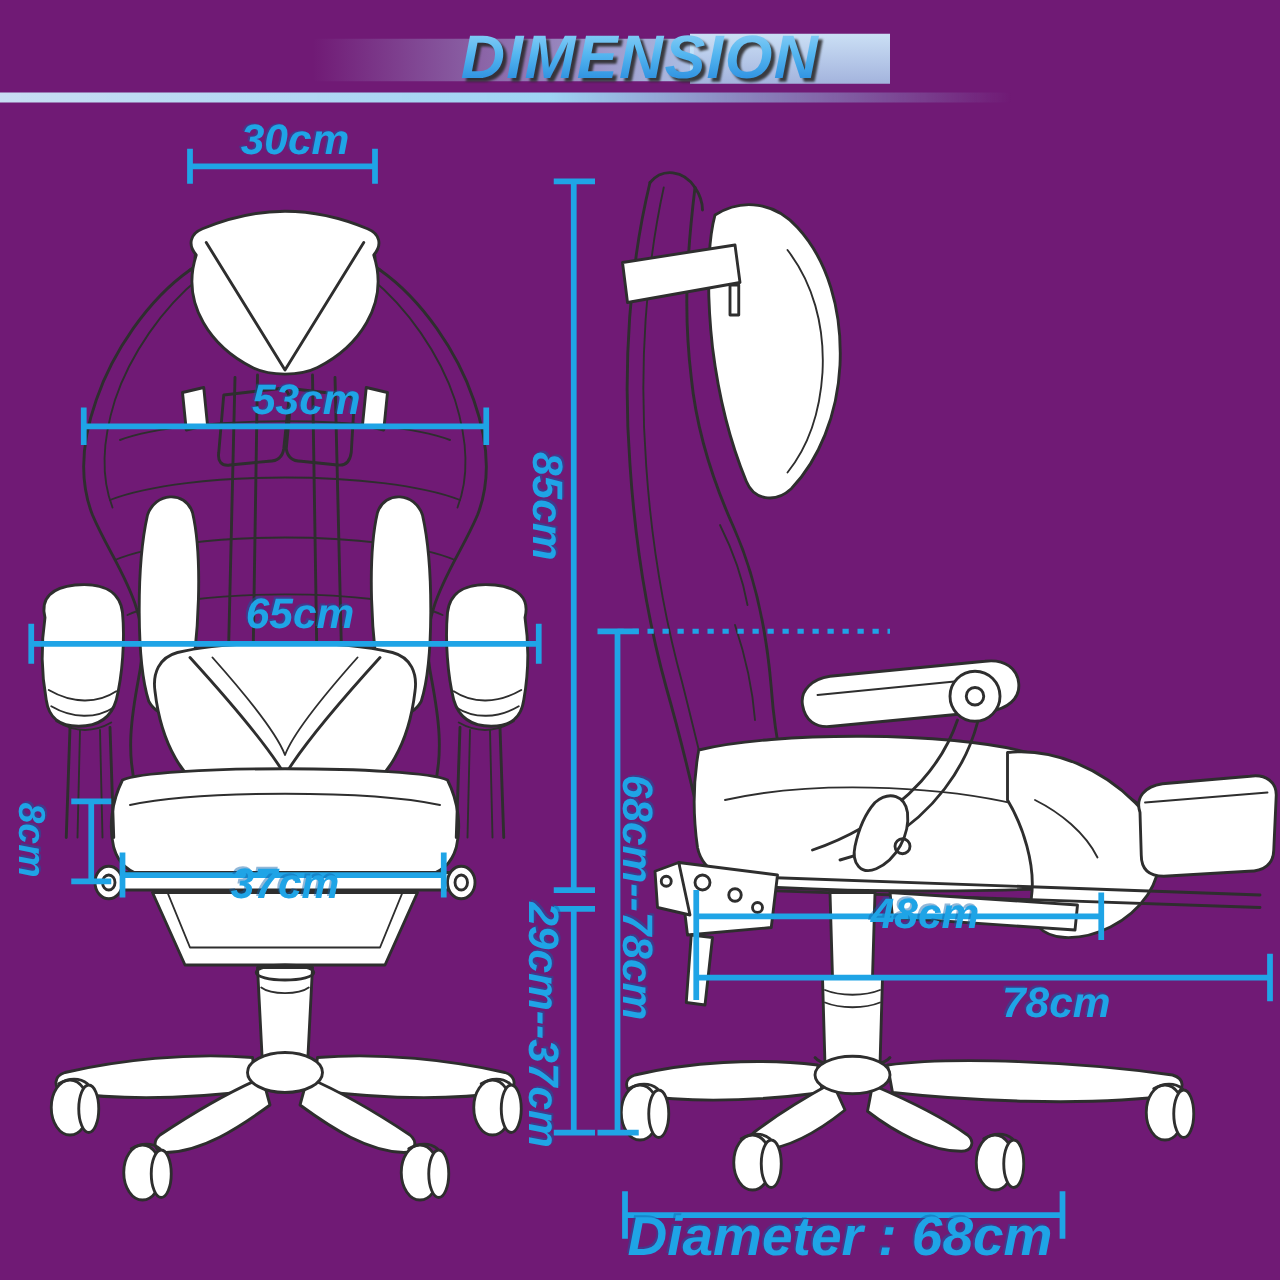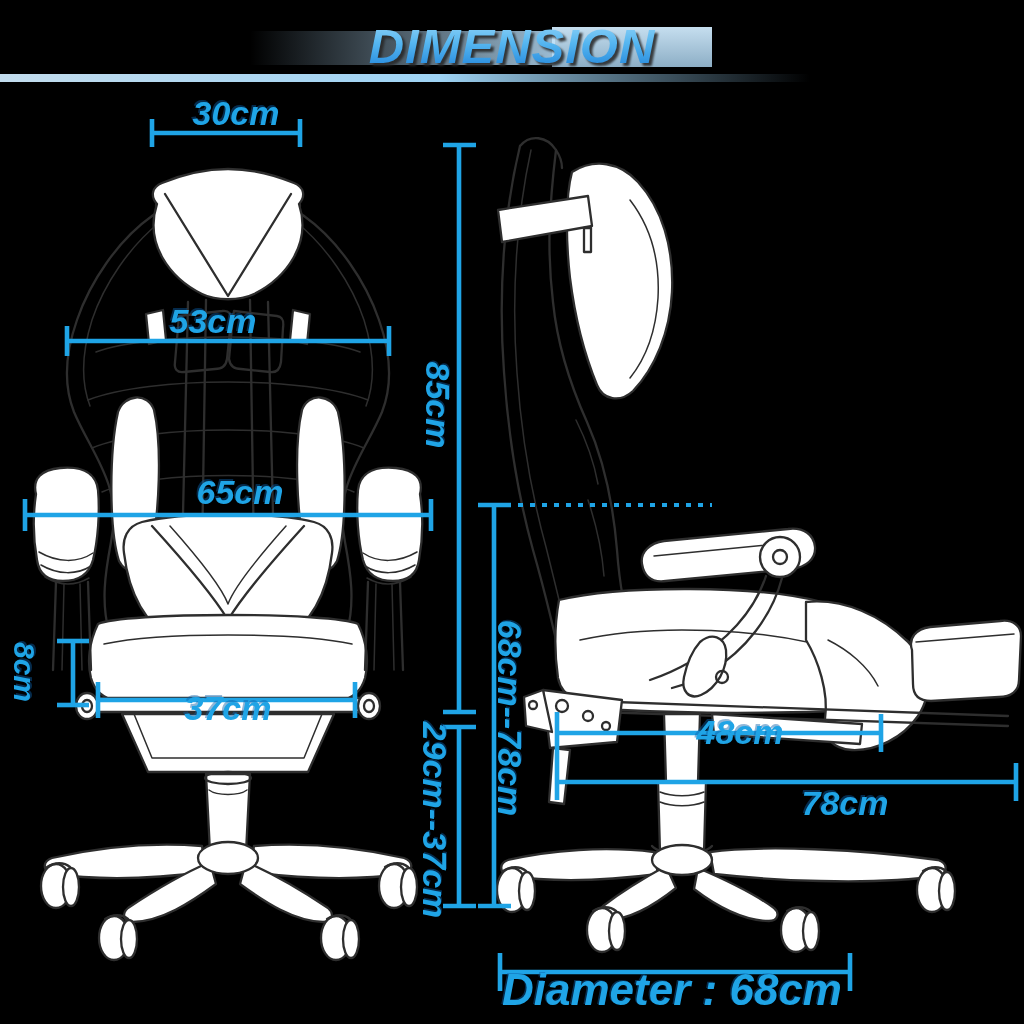--- a/index.html
+++ b/index.html
@@ -1,18 +1,18 @@
 <!DOCTYPE html>
 <html style="--accent: #1fa4e6; --ink: #2e2e2e; --band: #bfe2f8; --title-top: #9ad7f8; --title-mid: #55b6f0; --title-bottom: #1c80d9;"><head>
 <meta charset="utf-8">
 <style>
   html,body{margin:0;padding:0;background:#e8e8e8;}
   .canvas{
     position:relative;width:1024px;height:1024px;margin:0 auto;
-    background:#000000;overflow:hidden;
+    background:#701a75;overflow:hidden;
     font-family:"Liberation Sans", sans-serif;
   }
   
   .streak-a{position:absolute;left:250px;top:31px;width:305px;height:34px;
     background:linear-gradient(to right, rgba(205,232,250,0), rgba(183,221,248,.85));
     border-radius:3px;}
   .streak-b{position:absolute;left:552px;top:27px;width:160px;height:40px;
     background:linear-gradient(to bottom, rgba(208,234,252,.95), rgba(176,218,247,.8));}
   .underline{position:absolute;left:0;top:74px;width:880px;height:8px;
     background:linear-gradient(to right, rgba(205,232,250,.95) 0%, rgba(158,211,244,1) 50%, rgba(158,211,244,0) 92%);
@@ -263,21 +263,21 @@
         <path d="M1016,763 L1016,801"></path>
     </g>
     <g>
       <path d="M500,972 L850,972"></path>
         <path d="M500,953 L500,991"></path>
         <path d="M850,953 L850,991"></path>
     </g>
   </svg>
 
   <div class="dim-label" style="left:236px;top:113px">30cm</div>
-  <div class="dim-label" style="left:213px;top:321px">53cm</div>
+  <div class="dim-label" style="left:245px;top:321px">53cm</div>
   <div class="dim-label" style="left:240px;top:492px">65cm</div>
   <div class="dim-label rot small" style="left:24px;top:672px">8cm</div>
   <div class="dim-label" style="left:228px;top:708px">37cm</div>
   <div class="dim-label rot" style="left:437px;top:405px">85cm</div>
   <div class="dim-label rot" style="left:509px;top:718px">68cm--78cm</div>
   <div class="dim-label rot" style="left:434px;top:820px">29cm--37cm</div>
   <div class="dim-label" style="left:740px;top:732px">48cm</div>
   <div class="dim-label" style="left:845px;top:803px">78cm</div>
   <div class="dim-label mid" style="left:672px;top:990px">Diameter : 68cm</div>
 

